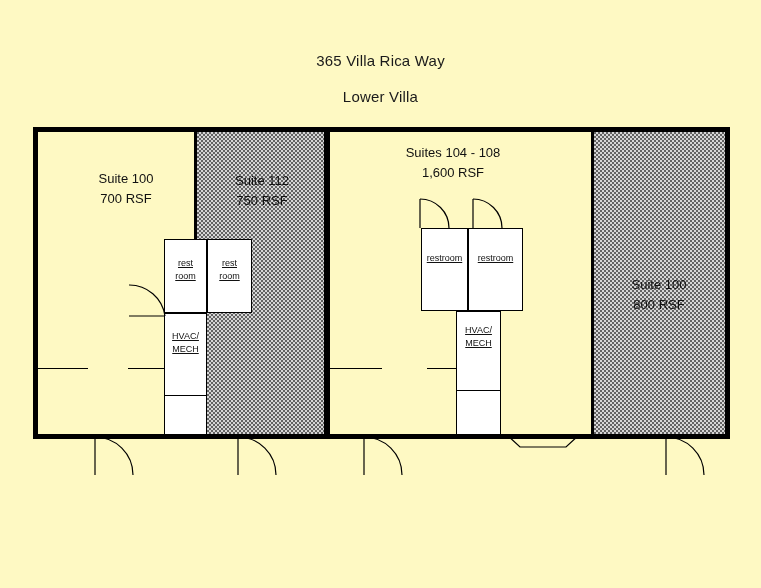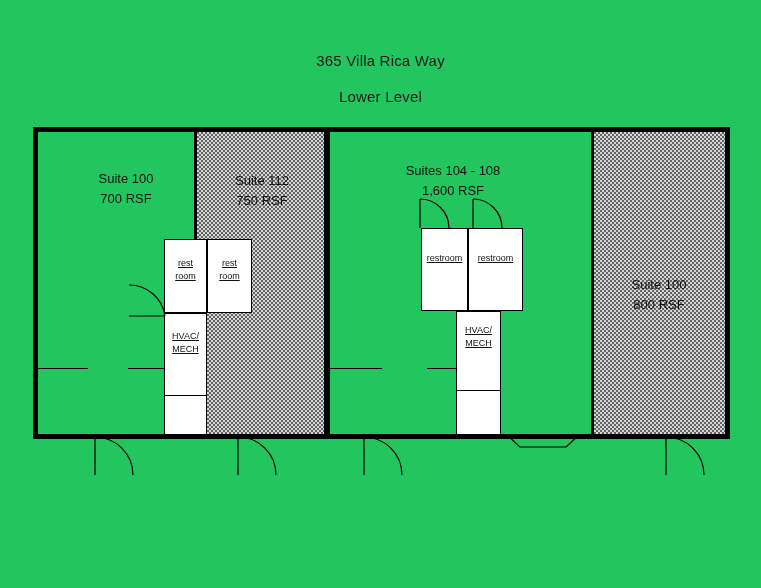--- a/index.html
+++ b/index.html
@@ -8,21 +8,21 @@
     background: #ffffff;
   }
   body {
     font-family: "Liberation Sans", sans-serif;
     color: #000000;
   }
   #page {
     position: relative;
     width: 761px;
     height: 588px;
-    background: #22c55e;
+    background: #fef9c3;
     overflow: hidden;
   }
   .title {
     position: absolute;
     width: 100%;
     text-align: center;
     font-size: 15px;
     color: #1a1a1a;
     letter-spacing: 0.2px;
   }
@@ -87,21 +87,21 @@
     stroke: #000000;
     stroke-width: 1.2;
   }
 </style>
 </head>
 <body>
 
 <div id="page">
 
   <div class="title" id="title-main">365 Villa Rica Way</div>
-  <div class="title" id="title-sub">Lower Level</div>
+  <div class="title" id="title-sub">Lower Villa</div>
 
   <div id="plan">
 
     <div class="hatch" style="left:163px; top:4px; width:130px; height:304px;"></div>
     <div class="hatch" style="left:560px; top:4px; width:133px; height:304px;"></div>
 
     <div class="wall" style="left:0px; top:0px; width:697px; height:5px;"></div>
     <div class="wall" style="left:0px; top:307px; width:697px; height:5px;"></div>
     <div class="wall" style="left:0px; top:0px; width:5px; height:312px;"></div>
     <div class="wall" style="left:692px; top:0px; width:5px; height:312px;"></div>
@@ -136,21 +136,21 @@
 
     <div class="box-solid" style="left:423px; top:184px; width:45px; height:124px;"></div>
     <div class="thin" style="left:424px; top:263px; width:43px; height:1px;"></div>
     <div class="small-label" style="left:423px; top:197px; width:45px;">HVAC/
 MECH</div>
 
     <div class="room-label" style="left:28px; top:42px; width:130px;">Suite 100
 700 RSF</div>
     <div class="room-label" style="left:164px; top:44px; width:130px;">Suite 112
 750 RSF</div>
-    <div class="room-label" style="left:340px; top:34px; width:160px;text-align:center;">Suites 104 - 108
+    <div class="room-label" style="left:340px; top:16px; width:160px;text-align:center;">Suites 104 - 108
 1,600 RSF</div>
     <div class="room-label" style="left:561px; top:148px; width:130px;">Suite 100
 800 RSF</div>
 
     <svg class="door-svg" style="left:385px; top:70px;" width="40" height="36" viewBox="0 0 40 36">
       <line x1="2" y1="31" x2="2" y2="2"></line>
       <path d="M2 2 A 29 29 0 0 1 31 31"></path>
     </svg>
     <svg class="door-svg" style="left:438px; top:70px;" width="40" height="36" viewBox="0 0 40 36">
       <line x1="2" y1="31" x2="2" y2="2"></line>

